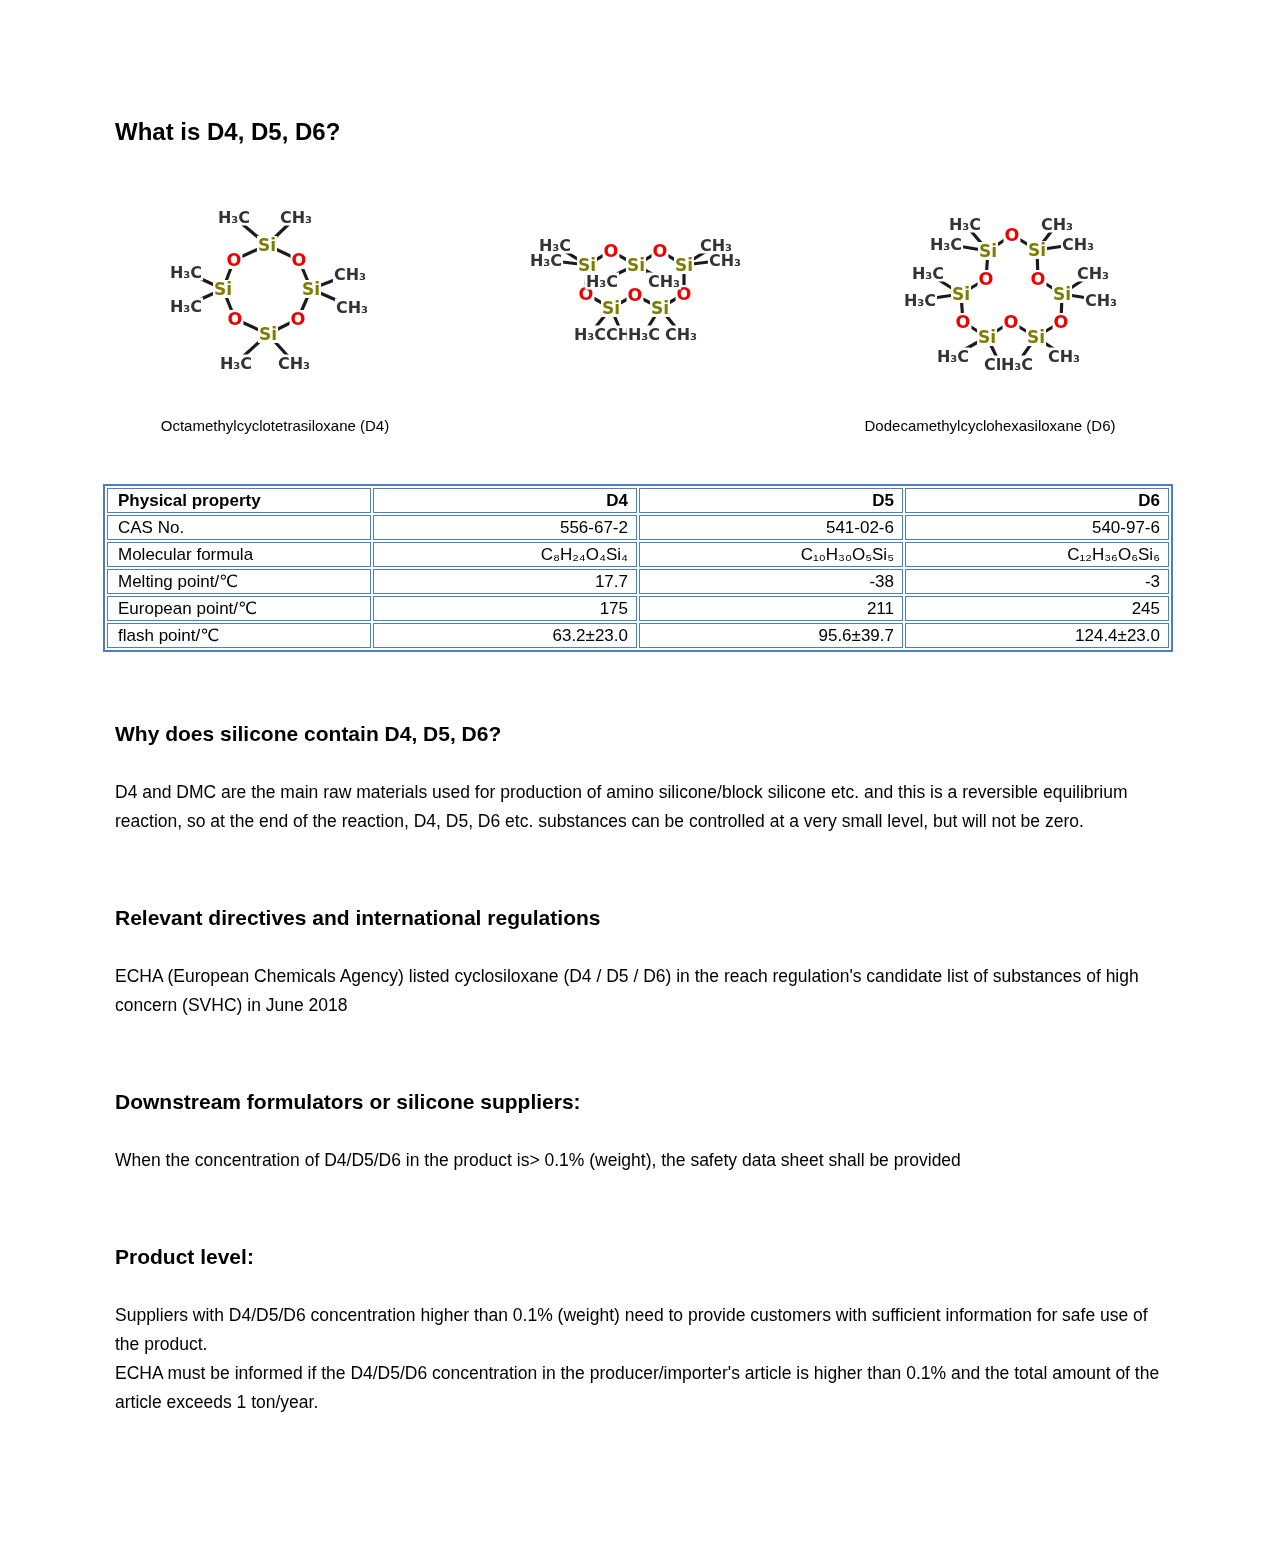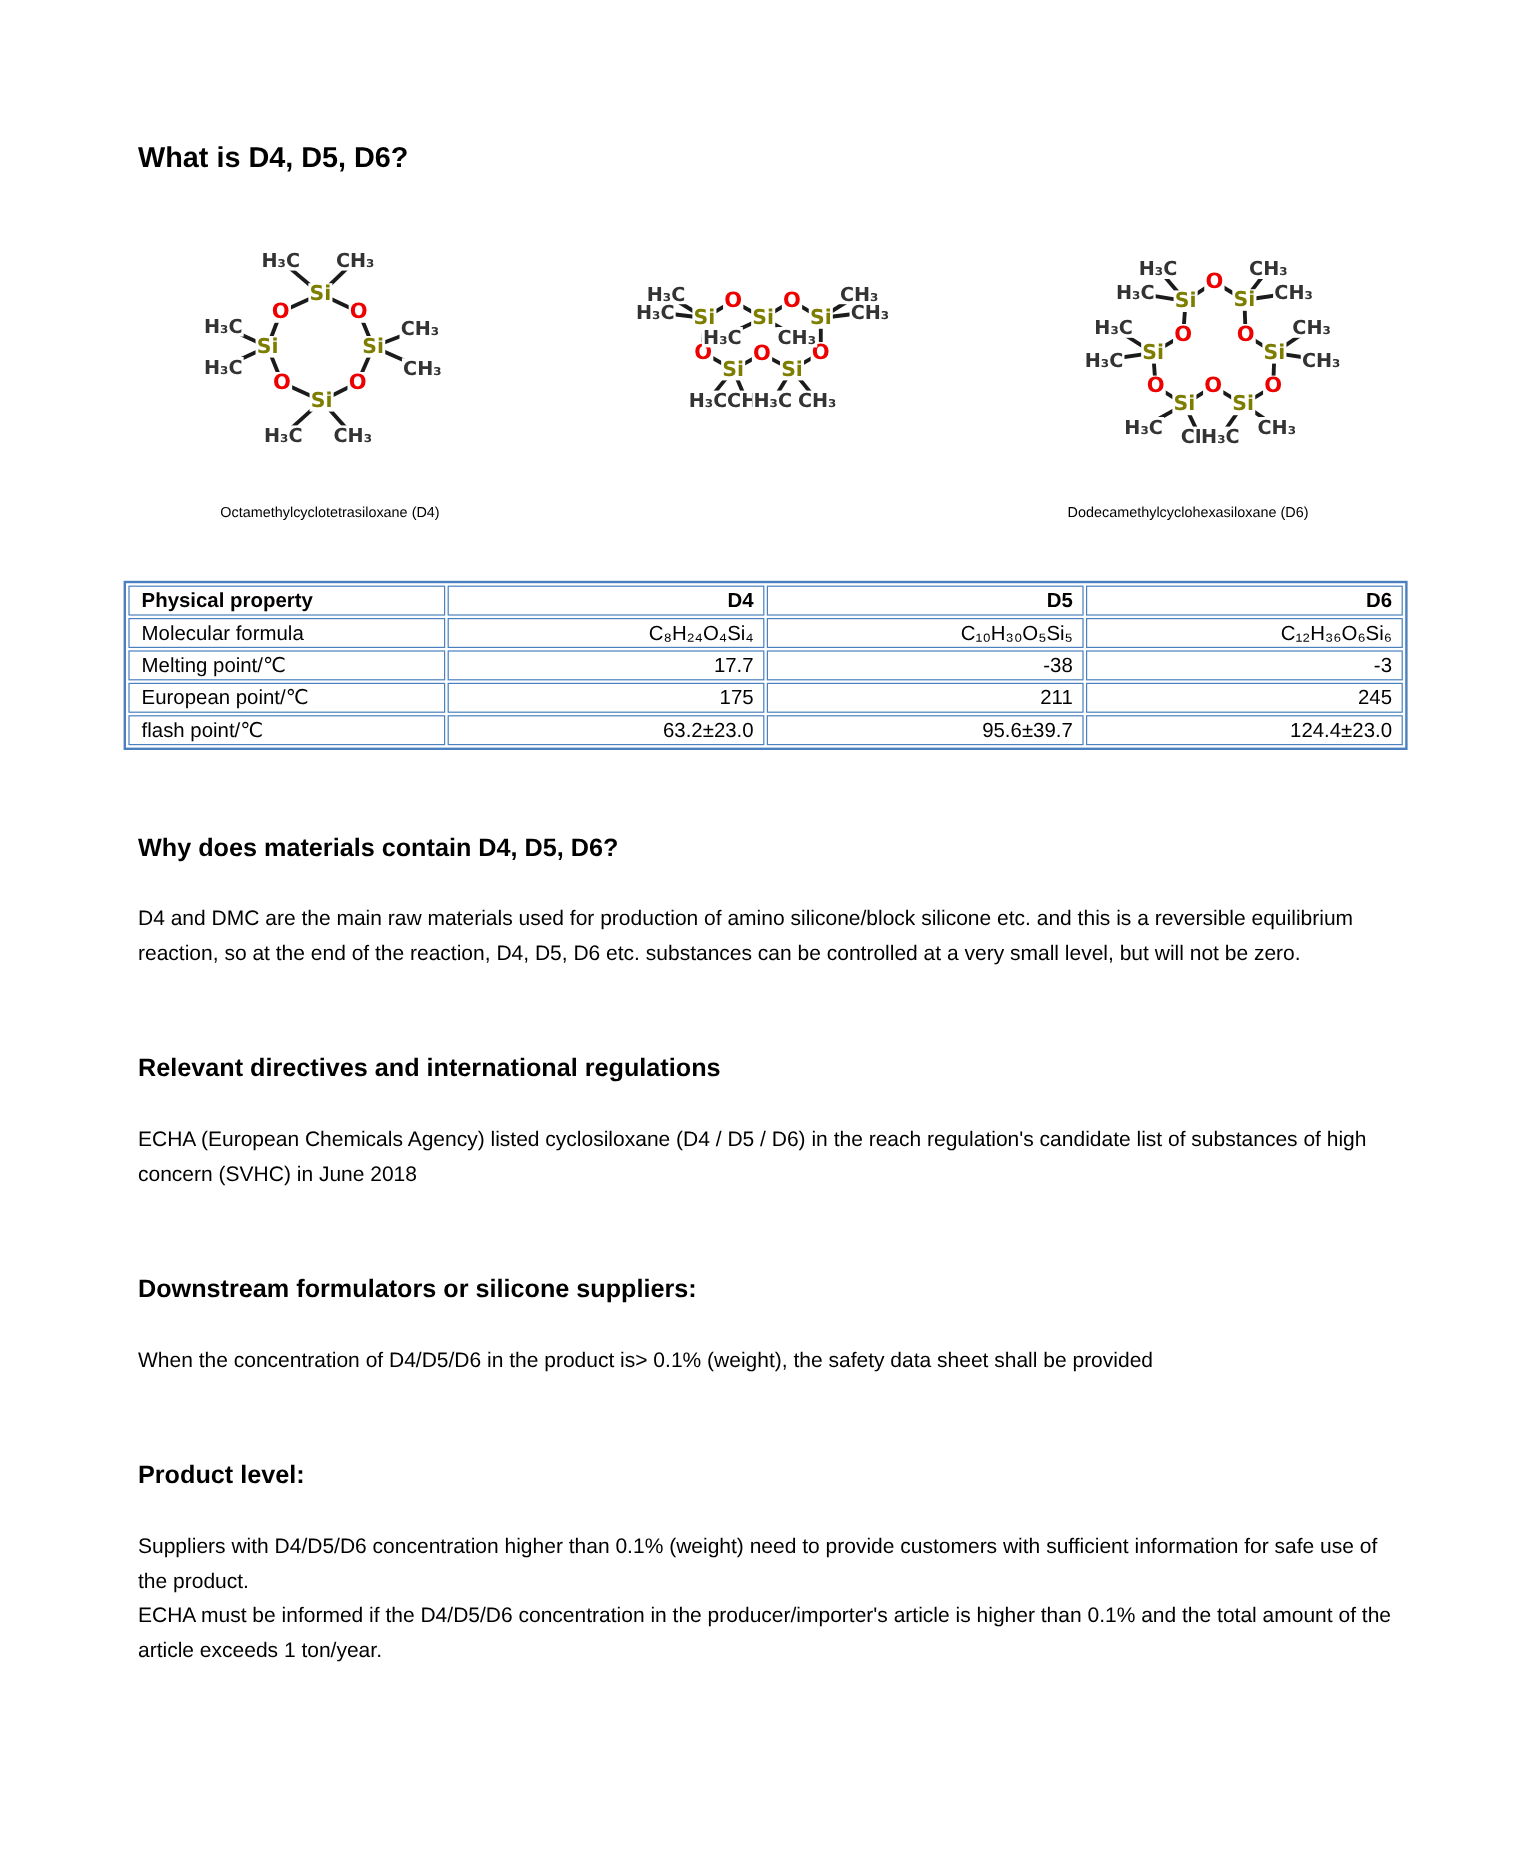--- a/index.html
+++ b/index.html
@@ -20,21 +20,21 @@
   
   .structures{display:flex;justify-content:space-between;margin-top:56px;min-height:232px;}
   .struct-col{display:flex;flex-direction:column;}
   .col-d4{width:320px;}
   .col-d5{width:330px;}
   .col-d6{width:350px;}
   .struct-col svg{display:block;margin:0 auto;overflow:visible;}
   .svg-d4{width:256px;height:178px;transform:translateX(17px);}
   .svg-d5{width:230px;height:130px;margin-top:24px !important;transform:translateX(12px);}
   .svg-d6{width:260px;height:180px;transform:translateX(30px);}
-  .struct-caption{margin-top:auto;text-align:center;font-size:12px;padding-top:26px;}
+  .struct-caption{margin-top:auto;text-align:center;font-size:15px;padding-top:26px;}
   .struct-col svg line{stroke:var(--c-bond);stroke-width:3.2;}
   .struct-col svg text{
     font-family:"DejaVu Sans","Liberation Sans",sans-serif;
     font-weight:bold;text-anchor:middle;dominant-baseline:central;
   }
   .at-si{fill:var(--c-si);font-size:17px;}
   .at-o{fill:var(--c-o);font-size:17.5px;}
   .at-c{fill:var(--c-carbon);font-size:16px;}
   
   table.props{
@@ -260,20 +260,26 @@
 
   <table class="props">
     <tbody>
         <tr>
       <th>Physical property</th>
       <th>D4</th>
       <th>D5</th>
       <th>D6</th>
     </tr>
     <tr>
+      <td>CAS No.</td>
+      <td>556-67-2</td>
+      <td>541-02-6</td>
+      <td>540-97-6</td>
+    </tr>
+    <tr>
       <td>Molecular formula</td>
       <td>C₈H₂₄O₄Si₄</td>
       <td>C₁₀H₃₀O₅Si₅</td>
       <td>C₁₂H₃₆O₆Si₆</td>
     </tr>
     <tr>
       <td>Melting point/℃</td>
       <td>17.7</td>
       <td>-38</td>
       <td>-3</td>
@@ -287,21 +293,21 @@
     <tr>
       <td>flash point/℃</td>
       <td>63.2±23.0</td>
       <td>95.6±39.7</td>
       <td>124.4±23.0</td>
     </tr>
   </tbody>
     </table>
 
   <div class="section">
-    <h2>Why does materials contain D4, D5, D6?</h2>
+    <h2>Why does silicone contain D4, D5, D6?</h2>
     <p class="body">D4 and DMC are the main raw materials used for production of amino silicone/block silicone etc. and this is a reversible equilibrium reaction, so at the end of the reaction, D4, D5, D6 etc. substances can be controlled at a very small level, but will not be zero.</p>
   </div>
 
   <div class="section">
     <h2>Relevant directives and international regulations</h2>
     <p class="body">ECHA (European Chemicals Agency) listed cyclosiloxane (D4 / D5 / D6) in the reach regulation's candidate list of substances of high concern (SVHC) in June 2018</p>
   </div>
 
   <div class="section">
     <h2>Downstream formulators or silicone suppliers:</h2>

